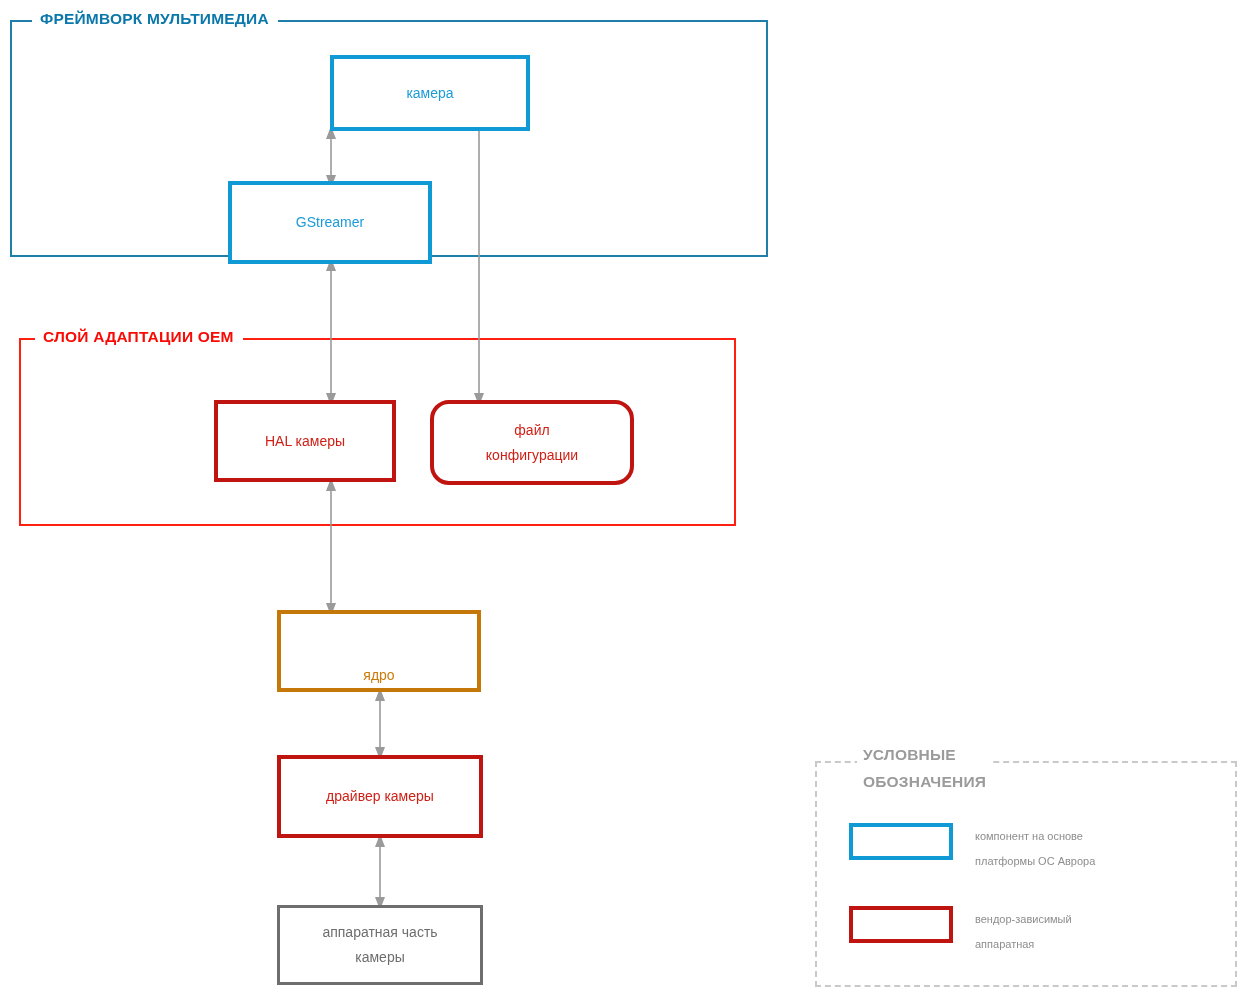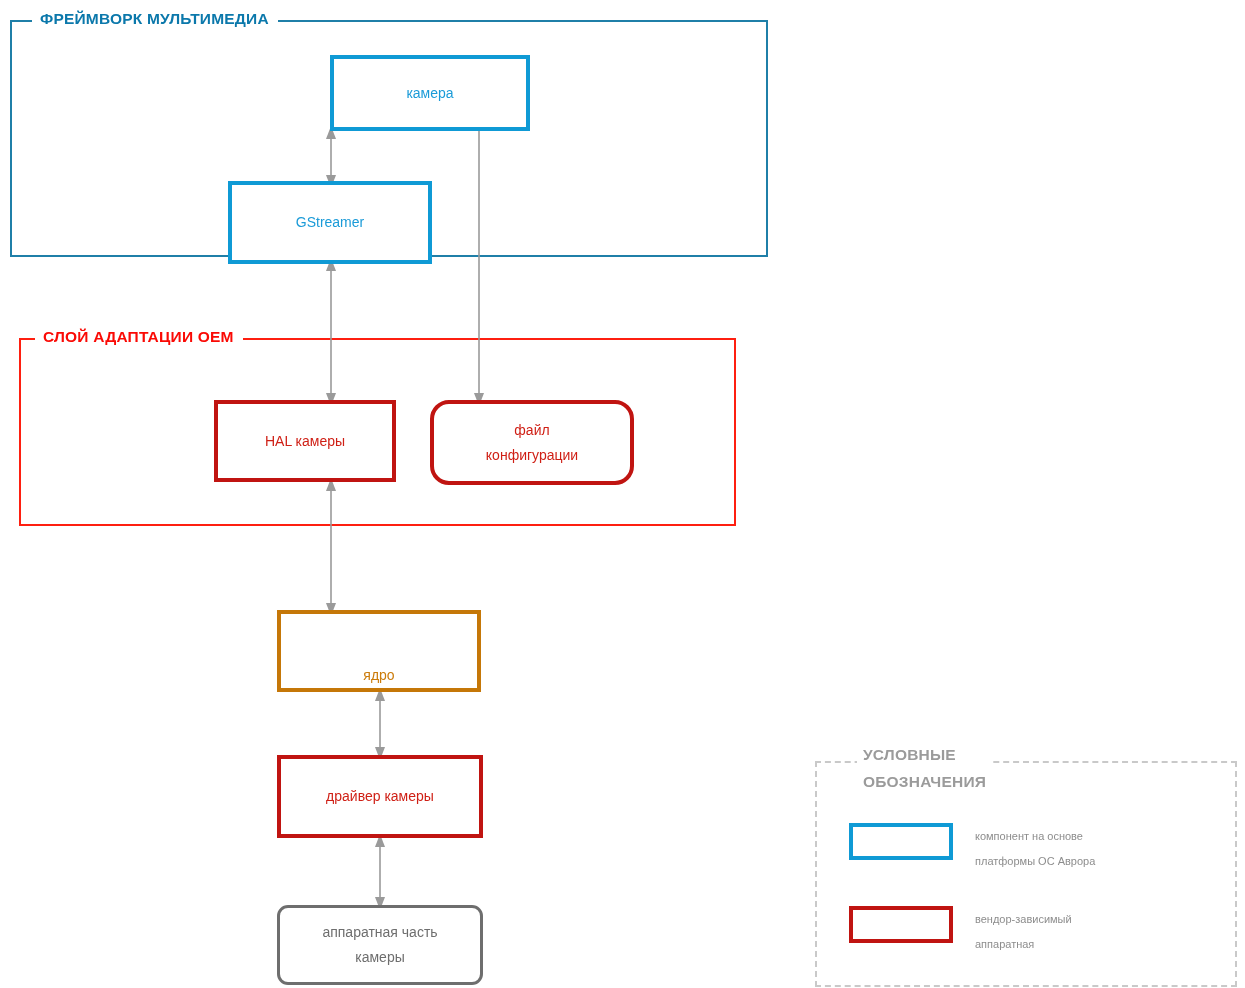--- a/index.html
+++ b/index.html
@@ -65,21 +65,21 @@
     text-align: center;
     font-size: 14px;
     line-height: 25px;
     border-style: solid;
     border-width: 4px;
     z-index: 4;
   }
   .node.blue  { border-color: #0f9ad5; color: #1b9bd8; }
   .node.red   { border-color: #c01411; color: #cf1f15; }
   .node.amber { border-color: #c57708; color: #cb7b0a; }
-  .node.gray  { border-color: #6e6e6e; color: #6e6e6e; border-width: 3px; border-radius: 11px; }
+  .node.gray  { border-color: #6e6e6e; color: #6e6e6e; border-width: 3px; }
 
   
   .conn {
     position: absolute;
     z-index: 2;
   }
   .conn svg { display: block; overflow: visible; }
 
   
   #legend {

